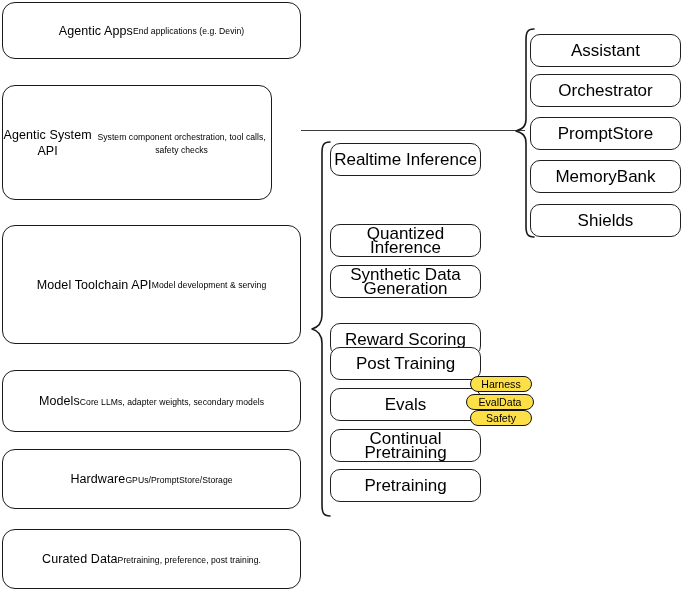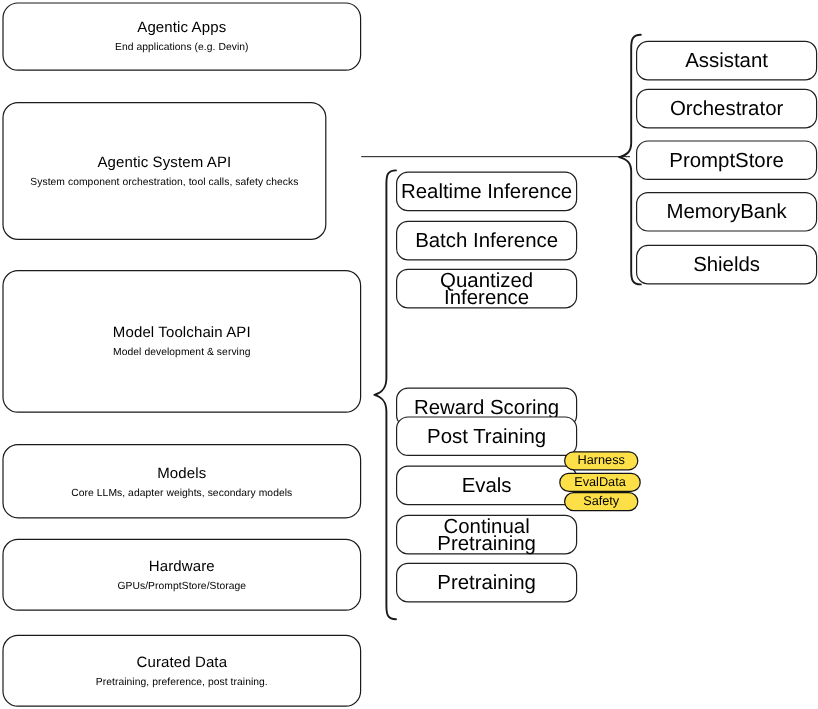--- a/index.html
+++ b/index.html
@@ -18,21 +18,21 @@
   }
 
   
   .rbox {
     position: absolute;
     box-sizing: border-box;
     border: 1.3px solid #1a1a1a;
     border-radius: 11px;
     background: #ffffff;
     display: flex;
-    flex-direction: column;
+    flex-direction: row;
     align-items: center;
     justify-content: center;
     text-align: center;
     color: #000000;
   }
 
   
   .layer-box { border-radius: 13px; }
   .layer-title {
     font-size: 12.5px;
@@ -129,25 +129,25 @@
 
   <div class="brace-wrap" style="left:310px; top:140px; width:22px; height:378px;">
     <svg width="22" height="378" viewBox="0 0 22 378" xmlns="http://www.w3.org/2000/svg">
       <path d="M20 2 C13 2, 12 6, 12 13 L12 175 C12 183, 9 187, 2 189 C9 191, 12 195, 12 203 L12 365 C12 372, 13 376, 20 376" fill="none" stroke="#1a1a1a" stroke-width="1.6" stroke-linecap="round" stroke-linejoin="round"></path>
     </svg>
   </div>
 
   <div class="rbox item-box" style="left:330px; top:143px; width:151px; height:33px;">
     <div class="item-label">Realtime Inference</div>
   </div>
-  <div class="rbox item-box" style="left:330px; top:184px; width:151px; height:33px;">
-    <div class="item-label">Batch Inference</div>
-  </div>
   <div class="rbox item-box" style="left:330px; top:224px; width:151px; height:33px;">
     <div class="item-label">Quantized Inference</div>
+  </div>
+  <div class="rbox item-box" style="left:330px; top:265px; width:151px; height:33px;">
+    <div class="item-label">Synthetic Data Generation</div>
   </div>
   <div class="rbox item-box" style="left:330px; top:306px; width:151px; height:33px;margin-top:17px;">
     <div class="item-label">Reward Scoring</div>
   </div>
   <div class="rbox item-box" style="left:330px; top:347px; width:151px; height:33px;">
     <div class="item-label">Post Training</div>
   </div>
   <div class="rbox item-box" style="left:330px; top:388px; width:151px; height:33px;">
     <div class="item-label">Evals</div>
   </div>

